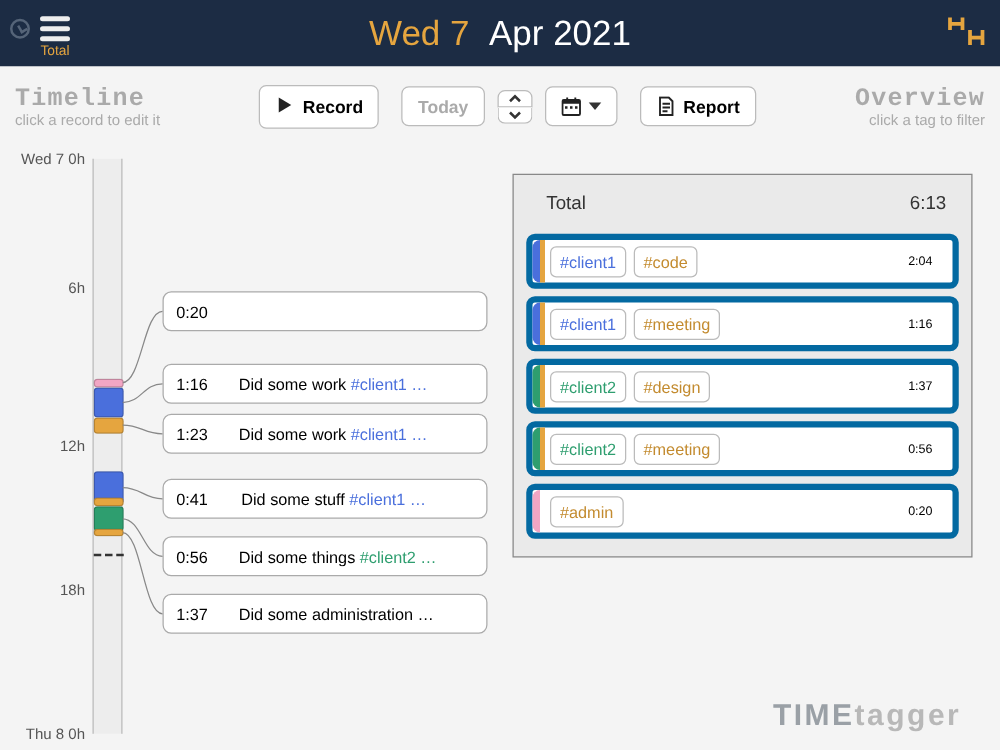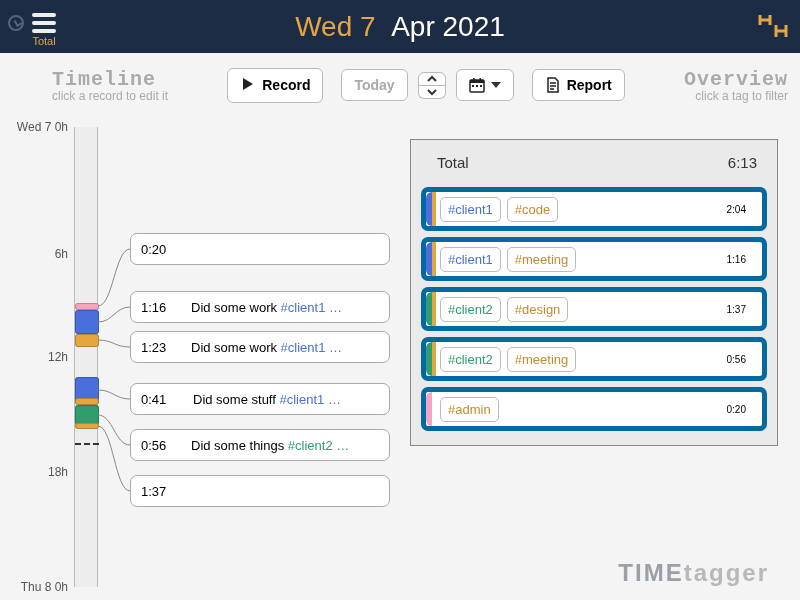--- a/index.html
+++ b/index.html
@@ -96,21 +96,20 @@
   width:36px;height:36px;
 }
 
 
 .toolbar-row {
   height:44px;
   display:flex;
   align-items:center;
   padding:0 12px;
   margin-top: 10px;
-  margin-left: 40px;
 }
 .panel-label {
   display:flex;
   flex-direction:column;
   color:#aaa;
 }
 .panel-label .big {
   font-size:20px;
   font-family: "Courier New", monospace;
   font-weight:700;
@@ -403,21 +402,21 @@
     <span class="big">Overview</span>
     <span class="sub">click a tag to filter</span>
   </div>
 </div>
 
 <div class="main">
 
   <div class="tl">
     <div class="tl-labels" id="tl-labels">
         <div class="tl-lab" style="top: -7px;">Wed 7 0h</div>
-        <div class="tl-lab" style="top: 120px; margin-left: 20px;">6h</div>
+        <div class="tl-lab" style="top: 96px; margin-left: 20px;">6h</div>
         <div class="tl-lab" style="top: 223px;">12h</div>
         <div class="tl-lab" style="top: 338px;">18h</div>
         <div class="tl-lab" style="top: 453px;">Thu 8 0h</div>
       </div>
     <div class="tl-track" id="tl-track">
       <div class="tl-now" id="tl-now" style="top: 316px;"></div>
     <div class="tl-block" style="top: 176px; height: 7px; background: rgb(242, 166, 196);"></div>
         <div class="tl-block" style="top: 183px; height: 24px; background: rgb(74, 111, 220);"></div>
         <div class="tl-block" style="top: 207px; height: 13px; background: rgb(229, 165, 63);"></div>
         <div class="tl-block" style="top: 250px; height: 26px; background: rgb(74, 111, 220);"></div>
@@ -440,20 +439,21 @@
         <div class="rec-card" style="top: 256px; gap: 16px;">
           <span class="dur">0:41</span>
           <span class="desc">Did some stuff <span class="hashtag blue">#client1 …</span></span>
         </div>
         <div class="rec-card" style="top: 302px;">
           <span class="dur">0:56</span>
           <span class="desc">Did some things <span class="hashtag green">#client2 …</span></span>
         </div>
         <div class="rec-card" style="top: 348px;">
           <span class="dur">1:37</span>
+          <span class="desc">Did some administration …</span>
         </div>
       </div>
     <svg id="connectors" class="connector" width="40" height="470">
         <path d="M0 179 C15 179 17 122 32 122" stroke="#888" fill="none" stroke-width="1"></path>
         <path d="M0 195 C15 195 17 180 32 180" stroke="#888" fill="none" stroke-width="1"></path>
         <path d="M0 213 C15 213 17 220 32 220" stroke="#888" fill="none" stroke-width="1"></path>
         <path d="M0 263 C15 263 17 272 32 272" stroke="#888" fill="none" stroke-width="1"></path>
         <path d="M0 288 C15 288 17 318 32 318" stroke="#888" fill="none" stroke-width="1"></path>
         <path d="M0 299 C15 299 17 364 32 364" stroke="#888" fill="none" stroke-width="1"></path>
       </svg>

